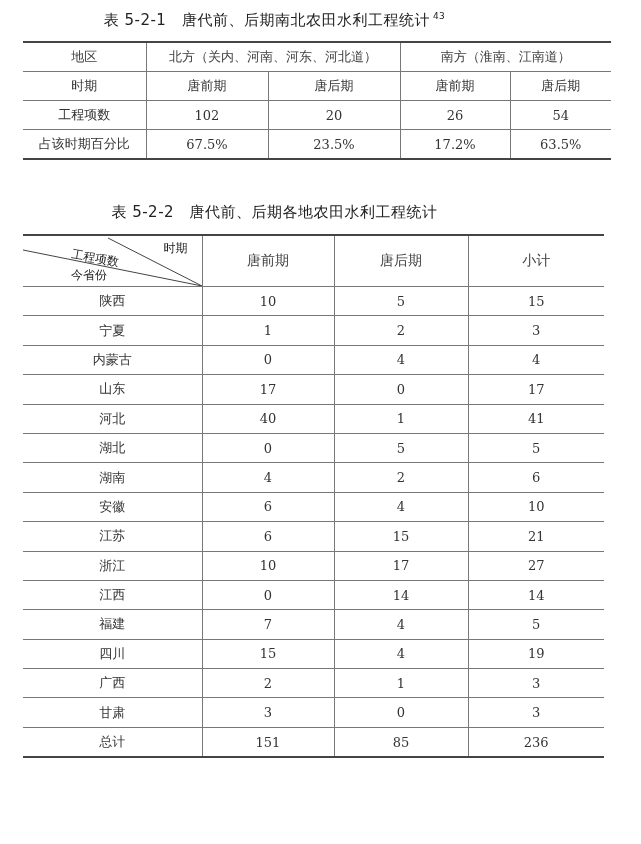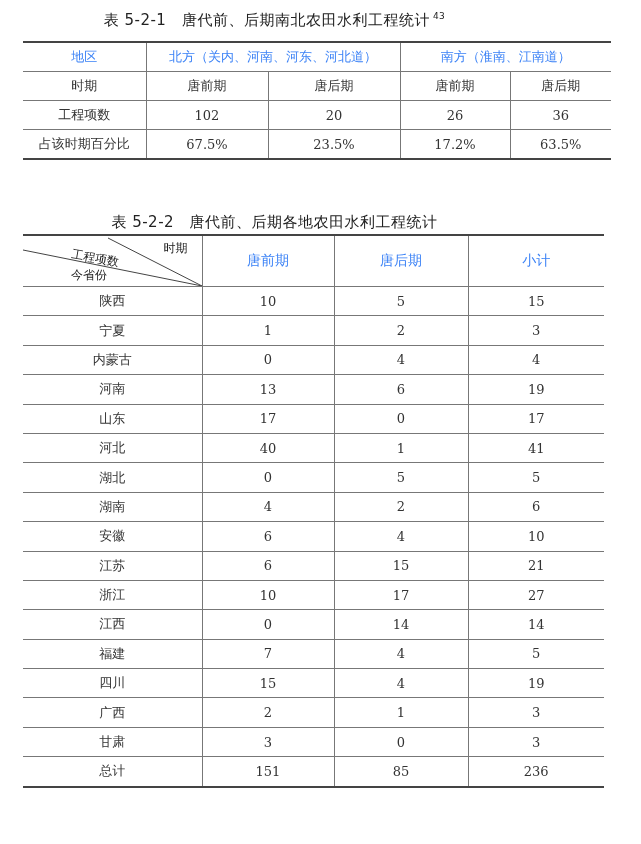--- a/index.html
+++ b/index.html
@@ -9,21 +9,21 @@
     font-family: "DejaVu Sans", sans-serif; font-size: 15px; color: #222;
     letter-spacing: 0.5px;
   }
   .caption sup { font-size: 9px; vertical-align: 6px; margin-left: 3px; }
   table { position: absolute; border-collapse: collapse; table-layout: fixed; }
   td {
     text-align: center; vertical-align: middle; padding: 0;
     border: 1px solid #777; color: #333;
     font-family: "DejaVu Serif", serif; font-size: 13px;
   }
-  .sans { font-family: Liberation Mono, monospace; color: #3b82f6; }
+  .sans { font-family: Liberation Mono, monospace; color: #404040; }
   
   #t1 { left: 23px; top: 41px; width: 588px; border-top: 2px solid #444; border-bottom: 2px solid #444; }
   #t1 td { height: 28px; }
   #t1 tr td:first-child { border-left: none; }
   #t1 tr td:last-child { border-right: none; }
   
   #t2 { left: 23px; top: 234px; width: 581px; border-top: 2px solid #444; border-bottom: 2px solid #444; }
   #t2 td { height: 28.4px; }
   #t2 tr td:first-child { border-left: none; }
   #t2 tr td:last-child { border-right: none; }
@@ -61,33 +61,33 @@
     <td>唐前期</td>
     <td>唐后期</td>
     <td>唐前期</td>
     <td>唐后期</td>
   </tr>
   <tr>
     <td>工程项数</td>
     <td>102</td>
     <td>20</td>
     <td>26</td>
-    <td>36</td>
+    <td>54</td>
   </tr>
   <tr>
     <td>占该时期百分比</td>
     <td>67.5%</td>
     <td>23.5%</td>
     <td>17.2%</td>
     <td>63.5%</td>
   </tr>
 </tbody>
   </table>
 
-<div class="caption" style="top:213px;">表 5-2-2　唐代前、后期各地农田水利工程统计</div>
+<div class="caption" style="top:203px;">表 5-2-2　唐代前、后期各地农田水利工程统计</div>
 
 <table id="t2">
   <colgroup>
     <col style="width:179px">
       <col style="width:132px">
       <col style="width:134px">
       <col style="width:136px">
   </colgroup>
   <tbody>
       <tr class="head">
@@ -120,26 +120,20 @@
         <td>2</td>
         <td>3</td>
       </tr>
       <tr>
         <td>内蒙古</td>
         <td>0</td>
         <td>4</td>
         <td>4</td>
       </tr>
       <tr>
-        <td>河南</td>
-        <td>13</td>
-        <td>6</td>
-        <td>19</td>
-      </tr>
-      <tr>
         <td>山东</td>
         <td>17</td>
         <td>0</td>
         <td>17</td>
       </tr>
       <tr>
         <td>河北</td>
         <td>40</td>
         <td>1</td>
         <td>41</td>

